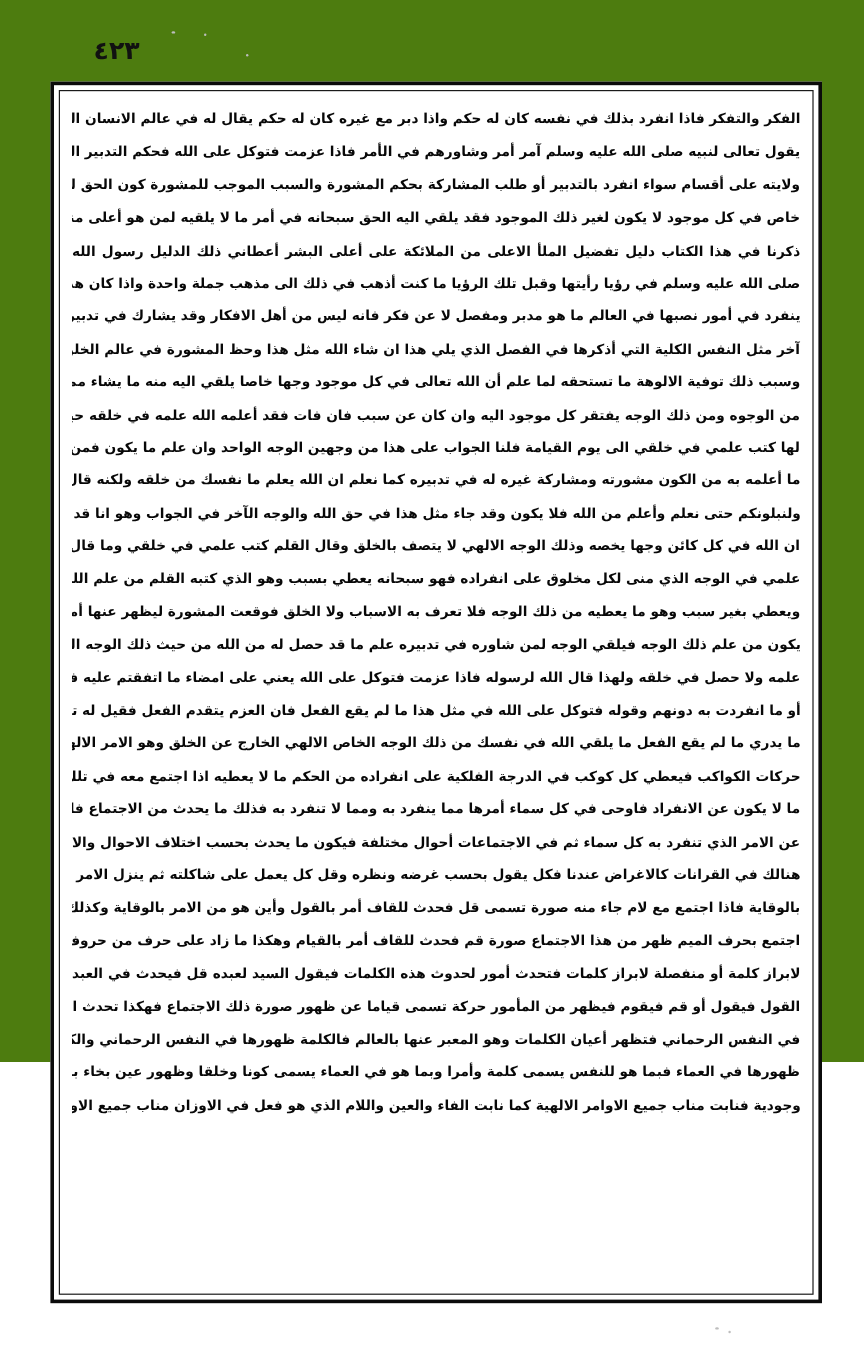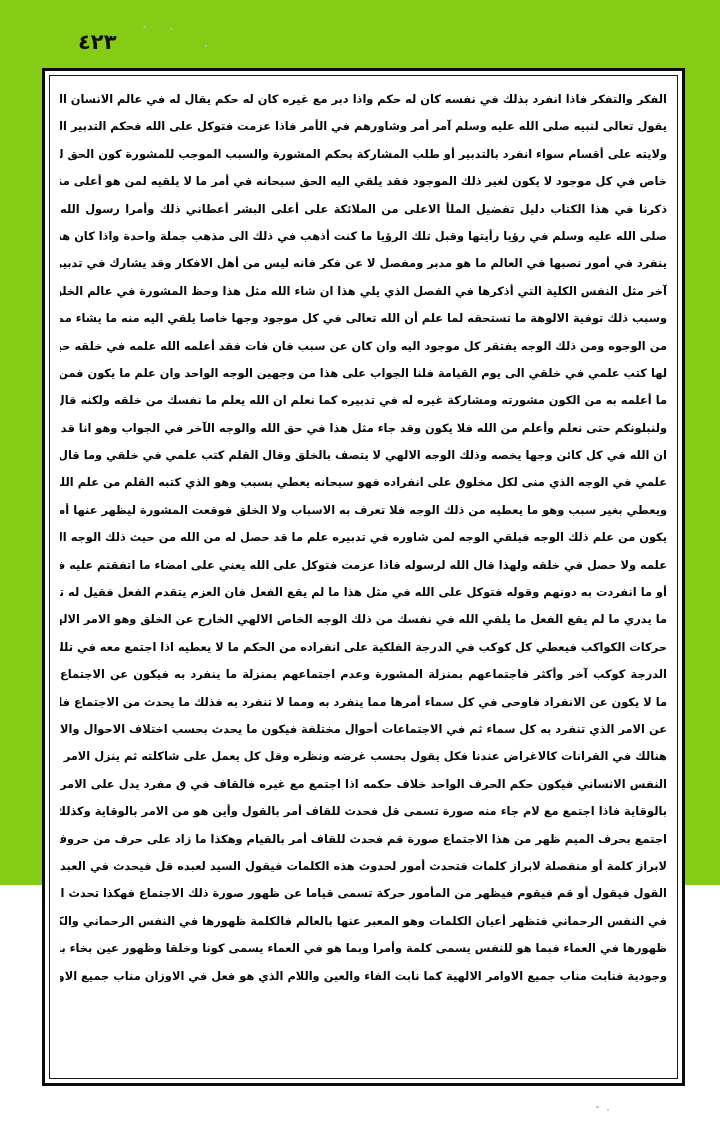--- a/index.html
+++ b/index.html
@@ -13,21 +13,21 @@
     overflow: hidden;
     font-family: "DejaVu Sans", sans-serif;
     position: relative;
   }
 
   .page {
     position: absolute;
     left: 0; top: 0;
     width: 720px;
     height: 885px;
-    background: #84cc16;
+    background: #4d7c0f;
   }
 
   
   .folio {
     position: absolute;
     left: 78px;
     top: 22px;
     width: 120px;
     height: 40px;
     font-family: "DejaVu Sans", sans-serif;
@@ -119,42 +119,40 @@
 
   <div class="folio">٤٢٣</div>
 
   <div class="frame-outer">
     <div class="frame-inner">
       <div class="textblock" id="textblock">
           <div class="line first">الفكر والتفكر فاذا انفرد بذلك في نفسه كان له حكم واذا دبر مع غيره كان له حكم يقال له في عالم الانسان المشاورة</div>
           <div class="line">يقول تعالى لنبيه صلى الله عليه وسلم آمر أمر وشاورهم في الأمر فاذا عزمت فتوكل على الله فحكم التدبير الذي يدبر به</div>
           <div class="line">ولايته على أقسام سواء انفرد بالتدبير أو طلب المشاركة بحكم المشورة والسبب الموجب للمشورة كون الحق له وجه</div>
           <div class="line">خاص في كل موجود لا يكون لغير ذلك الموجود فقد يلقي اليه الحق سبحانه في أمر ما لا يلقيه لمن هو أعلى منه</div>
-          <div class="line">ذكرنا في هذا الكتاب دليل تفضيل الملأ الاعلى من الملائكة على أعلى البشر أعطاني ذلك وأمرا رسول الله</div>
+          <div class="line">ذكرنا في هذا الكتاب دليل تفضيل الملأ الاعلى من الملائكة على أعلى البشر أعطاني ذلك الدليل رسول الله</div>
           <div class="line">صلى الله عليه وسلم في رؤيا رأيتها وقبل تلك الرؤيا ما كنت أذهب في ذلك الى مذهب جملة واحدة واذا كان هذا فقد</div>
           <div class="line">ينفرد في أمور نصبها في العالم ما هو مدبر ومفصل لا عن فكر فانه ليس من أهل الافكار وقد يشارك في تدبيره عقل</div>
           <div class="line">آخر مثل النفس الكلية التي أذكرها في الفصل الذي يلي هذا ان شاء الله مثل هذا وحظ المشورة في عالم الخلق</div>
           <div class="line">وسبب ذلك توفية الالوهة ما تستحقه لما علم أن الله تعالى في كل موجود وجها خاصا يلقي اليه منه ما يشاء مما لا يكون لغيره</div>
           <div class="line">من الوجوه ومن ذلك الوجه يفتقر كل موجود اليه وان كان عن سبب فان فات فقد أعلمه الله علمه في خلقه حين قال</div>
           <div class="line">لها كتب علمي في خلقي الى يوم القيامة فلنا الجواب على هذا من وجهين الوجه الواحد وان علم ما يكون فمن جملة</div>
           <div class="line">ما أعلمه به من الكون مشورته ومشاركة غيره له في تدبيره كما نعلم ان الله يعلم ما نفسك من خلقه ولكنه قال</div>
           <div class="line">ولنبلونكم حتى نعلم وأعلم من الله فلا يكون وقد جاء مثل هذا في حق الله والوجه الآخر في الجواب وهو انا قد علمنا</div>
           <div class="line">ان الله في كل كائن وجها يخصه وذلك الوجه الالهي لا يتصف بالخلق وقال القلم كتب علمي في خلقي وما قال له اكتب</div>
           <div class="line">علمي في الوجه الذي منى لكل مخلوق على انفراده فهو سبحانه يعطي بسبب وهو الذي كتبه القلم من علم الله في خلقه</div>
           <div class="line">ويعطي بغير سبب وهو ما يعطيه من ذلك الوجه فلا تعرف به الاسباب ولا الخلق فوقعت المشورة ليظهر عنها أمر يمكن أن</div>
           <div class="line">يكون من علم ذلك الوجه فيلقي الوجه لمن شاوره في تدبيره علم ما قد حصل له من الله من حيث ذلك الوجه الذي لم يكتب</div>
           <div class="line">علمه ولا حصل في خلقه ولهذا قال الله لرسوله فاذا عزمت فتوكل على الله يعني على امضاء ما اتفقتم عليه في المشورة</div>
           <div class="line">أو ما انفردت به دونهم وقوله فتوكل على الله في مثل هذا ما لم يقع الفعل فان العزم يتقدم الفعل فقيل له توكل على الله فانه</div>
           <div class="line">ما يدري ما لم يقع الفعل ما يلقي الله في نفسك من ذلك الوجه الخاص الالهي الخارج عن الخلق وهو الامر الالهي فانه</div>
           <div class="line">حركات الكواكب فيعطي كل كوكب في الدرجة الفلكية على انفراده من الحكم ما لا يعطيه اذا اجتمع معه في تلك</div>
-          <div class="line">الدرجة كوكب آخر وأكثر فاجتماعهم بمنزلة المشورة وعدم اجتماعهم بمنزلة ما ينفرد به فيكون عن الاجتماع</div>
           <div class="line">ما لا يكون عن الانفراد فاوحى في كل سماء أمرها مما ينفرد به ومما لا تنفرد به فذلك ما يحدث من الاجتماع فانه خارج</div>
           <div class="line">عن الامر الذي تنفرد به كل سماء ثم في الاجتماعات أحوال مختلفة فيكون ما يحدث بحسب اختلاف الاحوال والاحوال</div>
           <div class="line">هنالك في القرانات كالاغراض عندنا فكل يقول بحسب غرضه ونظره وقل كل يعمل على شاكلته ثم ينزل الامر الى</div>
-          <div class="line">النفس الانساني فيكون حكم الحرف الواحد خلاف حكمه اذا اجتمع مع غيره فالقاف في ق مفرد يدل على الامر</div>
           <div class="line">بالوقاية فاذا اجتمع مع لام جاء منه صورة تسمى قل فحدث للقاف أمر بالقول وأين هو من الامر بالوقاية وكذلك لو</div>
           <div class="line">اجتمع بحرف الميم ظهر من هذا الاجتماع صورة قم فحدث للقاف أمر بالقيام وهكذا ما زاد على حرف من حروف متصلة</div>
           <div class="line">لابراز كلمة أو منفصلة لابراز كلمات فتحدث أمور لحدوث هذه الكلمات فيقول السيد لعبده قل فيحدث في العبد</div>
           <div class="line">القول فيقول أو قم فيقوم فيظهر من المأمور حركة تسمى قياما عن ظهور صورة ذلك الاجتماع فهكذا تحدث الكائنات</div>
           <div class="line">في النفس الرحماني فتظهر أعيان الكلمات وهو المعبر عنها بالعالم فالكلمة ظهورها في النفس الرحماني والكون</div>
           <div class="line">ظهورها في العماء فبما هو للنفس يسمى كلمة وأمرا وبما هو في العماء يسمى كونا وخلقا وظهور عين بخاء بلفظة كن لانها لفظة</div>
           <div class="line">وجودية فنابت مناب جميع الاوامر الالهية كما نابت الفاء والعين واللام الذي هو فعل في الاوزان مناب جميع الاوزان</div>
         </div>
     </div>
   </div>

